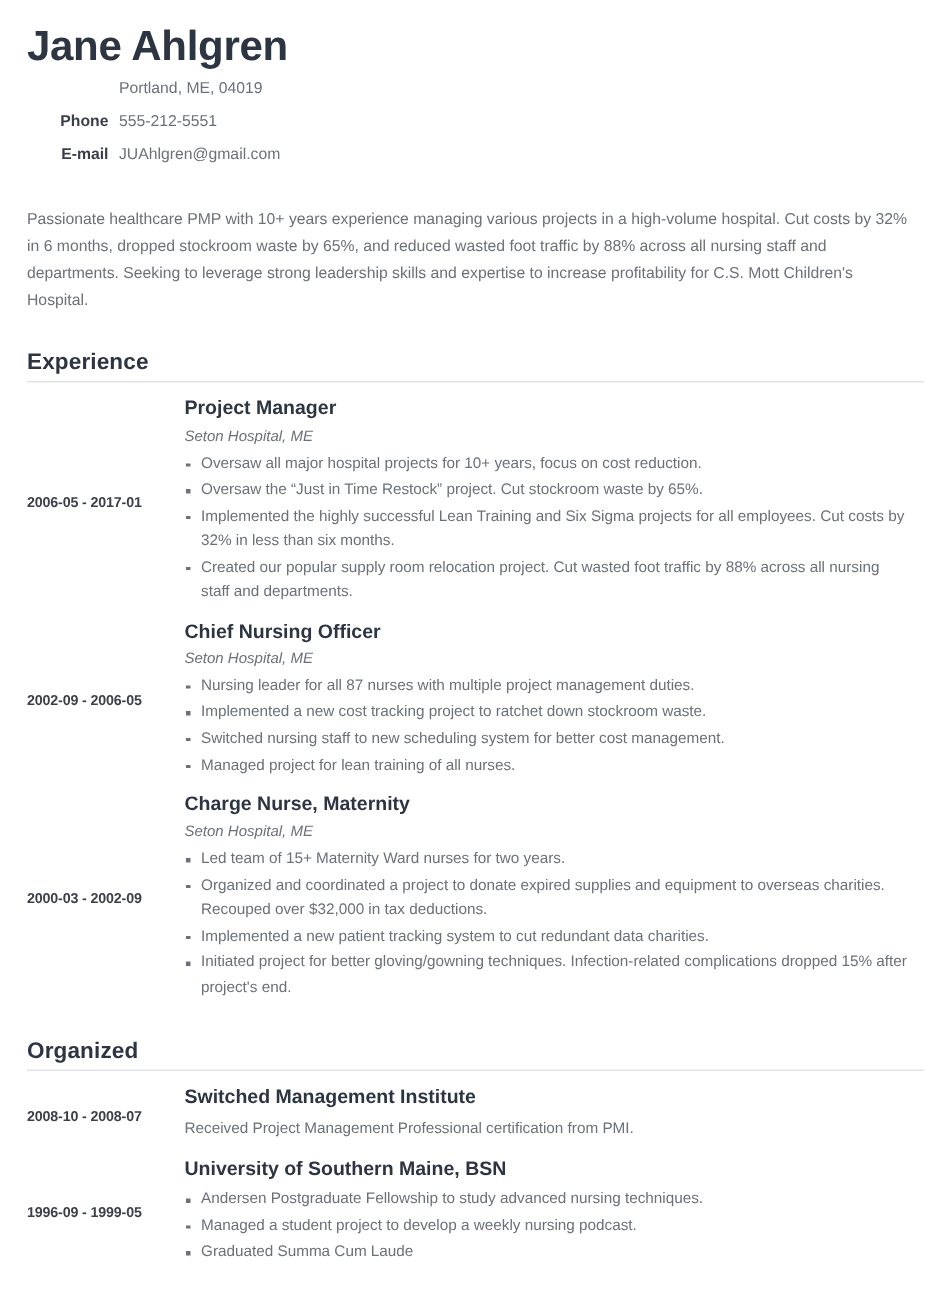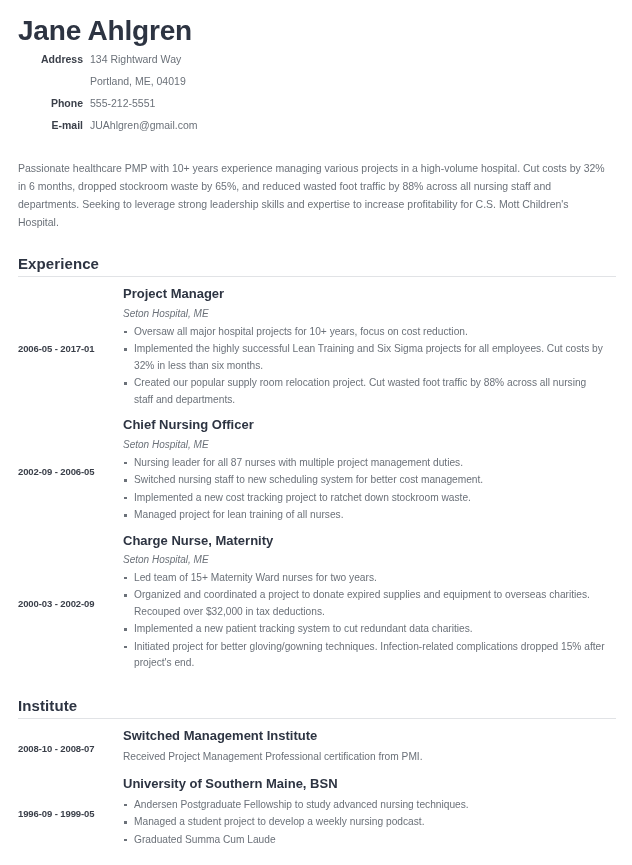--- a/index.html
+++ b/index.html
@@ -162,24 +162,20 @@
 
 <div class="page">
 
   <div>
     <h1 class="name">Jane Ahlgren</h1>
   </div>
 
   <div class="contact-wrap">
     <div class="contact-col left" id="contact-left">
         <div class="c-row">
-          <div class="c-label">Address</div>
-          <div class="c-value">134 Rightward Way</div>
-        </div>
-        <div class="c-row">
           <div class="c-label"></div>
           <div class="c-value">Portland, ME, 04019</div>
         </div>
         <div class="c-row">
           <div class="c-label">Phone</div>
           <div class="c-value">555-212-5551</div>
         </div>
         <div class="c-row">
           <div class="c-label">E-mail</div>
           <div class="c-value">JUAhlgren@gmail.com</div>
@@ -193,34 +189,35 @@
     <div class="section-title">Experience</div>
     <hr class="section-rule">
     <div id="experience-entries">
         <div class="entry">
           <div class="entry-dates">2006-05 - 2017-01</div>
           <div class="entry-body">
             <div class="entry-title">Project Manager</div>
             <div class="entry-org">Seton Hospital, ME</div>
             <ul class="bullets">
               <li>Oversaw all major hospital projects for 10+ years, focus on cost reduction.</li>
+              <li>Oversaw the “Just in Time Restock” project. Cut stockroom waste by 65%.</li>
               <li>Implemented the highly successful Lean Training and Six Sigma projects for all employees. Cut costs by 32% in less than six months.</li>
               <li>Created our popular supply room relocation project. Cut wasted foot traffic by 88% across all nursing staff and departments.</li>
             </ul>
           </div>
         </div>
         <div class="entry">
           <div class="entry-dates">2002-09 - 2006-05</div>
           <div class="entry-body">
             <div class="entry-title">Chief Nursing Officer</div>
             <div class="entry-org">Seton Hospital, ME</div>
             <ul class="bullets">
               <li>Nursing leader for all 87 nurses with multiple project management duties.</li>
+              <li>Implemented a new cost tracking project to ratchet down stockroom waste.</li>
               <li>Switched nursing staff to new scheduling system for better cost management.</li>
-              <li>Implemented a new cost tracking project to ratchet down stockroom waste.</li>
               <li>Managed project for lean training of all nurses.</li>
             </ul>
           </div>
         </div>
         <div class="entry">
           <div class="entry-dates">2000-03 - 2002-09</div>
           <div class="entry-body">
             <div class="entry-title">Charge Nurse, Maternity</div>
             <div class="entry-org">Seton Hospital, ME</div>
             <ul class="bullets">
@@ -228,21 +225,21 @@
               <li>Organized and coordinated a project to donate expired supplies and equipment to overseas charities. Recouped over $32,000 in tax deductions.</li>
               <li>Implemented a new patient tracking system to cut redundant data charities.</li>
               <li>Initiated project for better gloving/gowning techniques. Infection-related complications dropped 15% after project's end.</li>
             </ul>
           </div>
         </div>
       </div>
   </div>
 
   <div class="section">
-    <div class="section-title">Institute</div>
+    <div class="section-title">Organized</div>
     <hr class="section-rule">
     <div id="education-entries">
         <div class="entry">
           <div class="entry-dates">2008-10 - 2008-07</div>
           <div class="entry-body">
             <div class="entry-title">Switched Management Institute</div>
             <div class="entry-desc">Received Project Management Professional certification from PMI.</div>
           </div>
         </div>
         <div class="entry">

